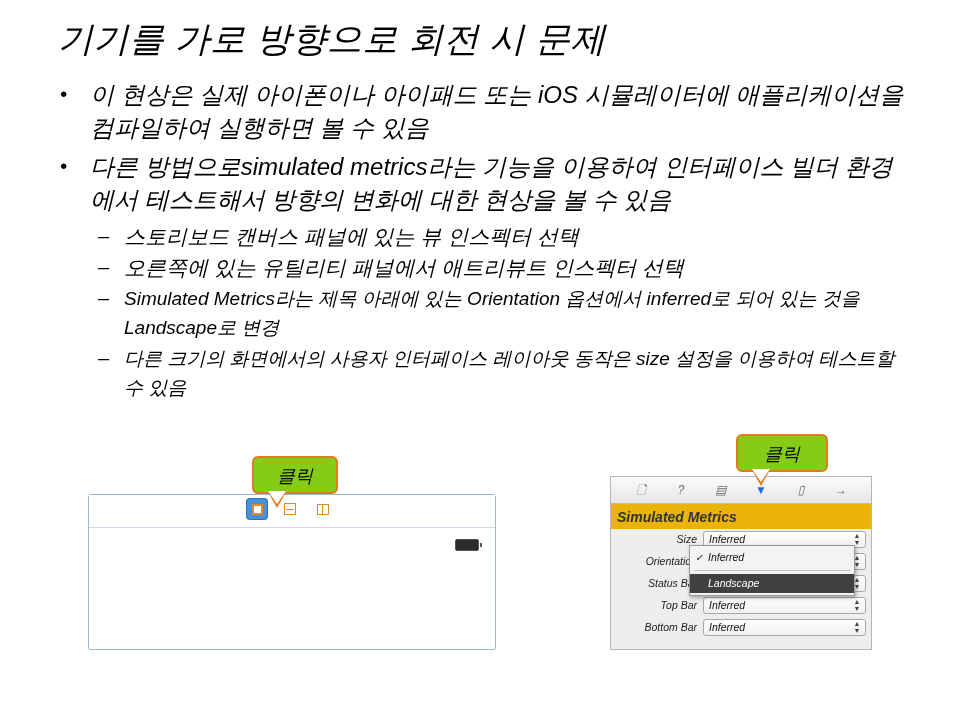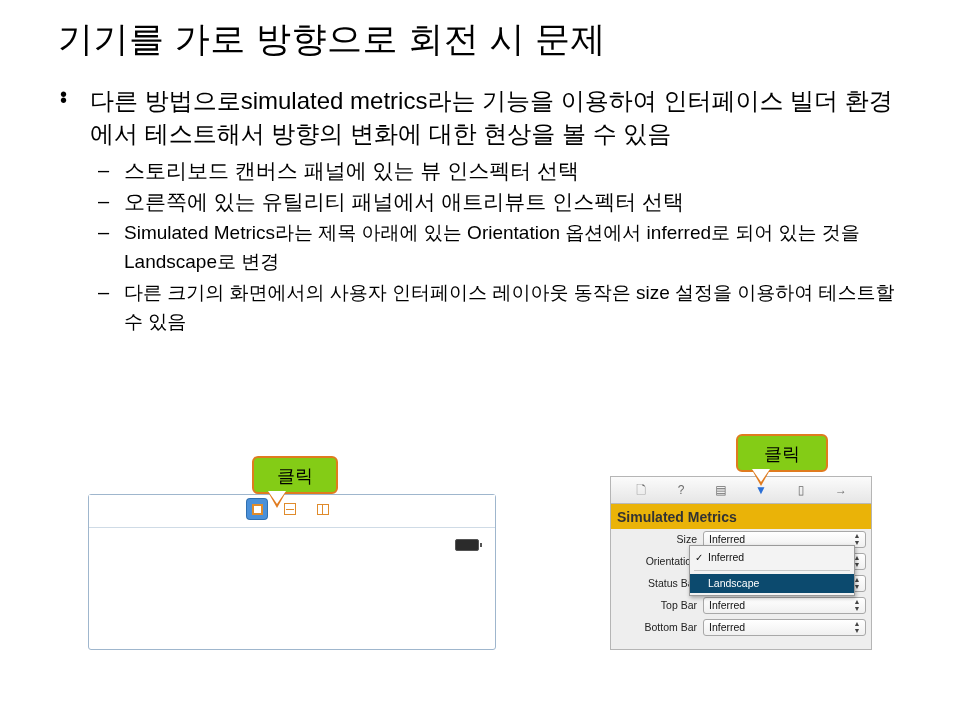--- a/index.html
+++ b/index.html
@@ -12,20 +12,21 @@
     background: #ffffff;
     font-family: "Liberation Sans", sans-serif;
     color: #000000;
     overflow: hidden;
     position: relative;
   }
   .slide {
     position: relative;
     width: 960px;
     height: 654px;
+    font-style: italic;
   }
   .slide-title {
     position: absolute;
     left: 58px;
     top: 16px;
     font-size: 35px;
     font-weight: normal;
     letter-spacing: 0.5px;
     color: #000;
     white-space: nowrap;
@@ -266,21 +267,21 @@
     position: absolute;
     left: 5px;
     font-size: 10px;
   }
   .dd-sep {
     height: 1px;
     background: #c8c8c8;
     margin: 3px 4px;
   }
   .dd-item.highlight {
-    background: #0c4a6e;
+    background: #404040;
     color: #ffffff;
   }
 
   
   .callout {
     position: absolute;
     border: 2px solid #e07b1f;
     border-radius: 6px;
     background: #84cc16;
     color: #000;
@@ -324,20 +325,21 @@
 <body>
 
 <div class="slide">
 
   <div class="slide-title">기기를 가로 방향으로 회전 시 문제</div>
 
   <div class="body-list">
 
     <div class="bullet-l1">
       <span class="dot">•</span>
+      <span>이 현상은 실제 아이폰이나 아이패드 또는 iOS 시뮬레이터에 애플리케이션을 컴파일하여 실행하면 볼 수 있음</span>
     </div>
 
     <div class="bullet-l1">
       <span class="dot">•</span>
       <span>다른 방법으로simulated metrics라는 기능을 이용하여 인터페이스 빌더 환경에서 테스트해서 방향의 변화에 대한 현상을 볼 수 있음</span>
     </div>
 
     <div class="bullet-l2">
       <span class="dash">–</span>
       <span>스토리보드 캔버스 패널에 있는 뷰 인스펙터 선택</span>

